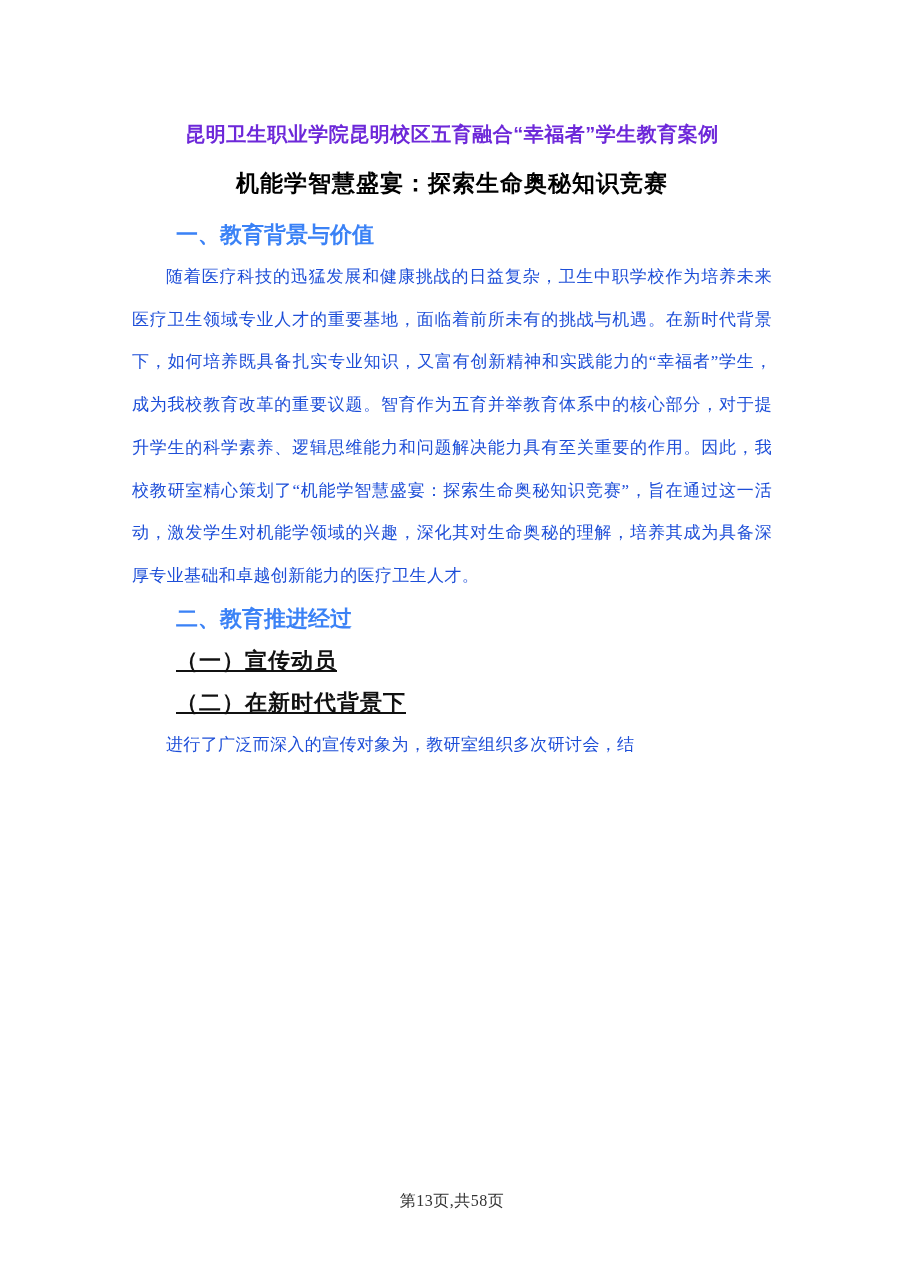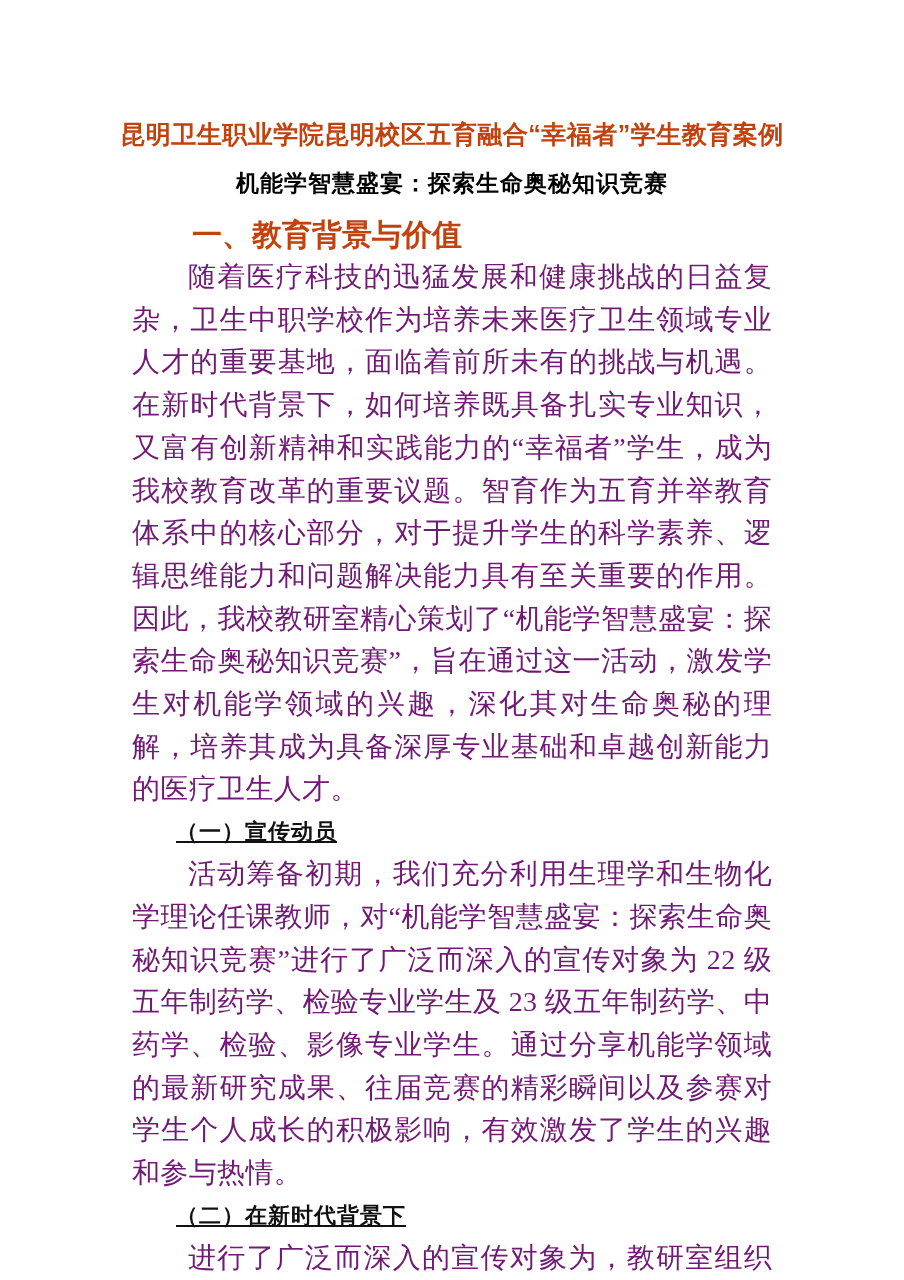--- a/index.html
+++ b/index.html
@@ -4,23 +4,23 @@
 <style>
   html,body{margin:0;padding:0;background:#ffffff;}
   body{width:904px;height:1280px;font-family:"Liberation Serif","DejaVu Serif",serif;color:#1c1c1c;}
   .page{position:relative;width:904px;height:1280px;background:#ffffff;overflow:hidden;box-sizing:border-box;padding-top:114px;}
 
   .doc-title{
     margin:0;
     text-align:center;
     font-family:"Liberation Sans","DejaVu Sans",sans-serif;
     font-weight:bold;
-    font-size:25px;
+    font-size:20px;
     line-height:40px;
-    color:#c2410c;
+    color:#6d28d9;
     letter-spacing:0.5px;
   }
 
   .check-line{
     margin-top:6px;
     text-align:center;
     font-family:"Liberation Sans","DejaVu Sans",sans-serif;
     font-weight:bold;
     font-size:23px;
     line-height:34px;
@@ -55,48 +55,48 @@
 
   .content{
     width:640px;
     margin:6px auto 0 auto;
   }
 
   .sec-heading{
     margin:0;
     font-family:"Liberation Sans","DejaVu Sans",sans-serif;
     font-weight:bold;
-    font-size:30px;
+    font-size:22px;
     line-height:42px;
-    color:#c2410c;
+    color:#3b82f6;
     text-indent:2em;
   }
 
   .sub-heading{
     margin:0;
     font-family:"Liberation Serif","DejaVu Serif",serif;
     font-weight:bold;
     font-size:22px;
     line-height:42px;
     color:#111111;
     text-indent:2em;
     letter-spacing:1px;
     text-decoration:underline;
   }
 
   .para{
     margin:0;
-    font-size:28px;
+    font-size:17px;
     line-height:42.7px;
     letter-spacing:0.35px;
     text-align:justify;
     text-align-last:left;
     text-indent:2em;
     word-break:break-all;
-    color:#701a75;
+    color:#1d4ed8;
   }
 
   .page-footer{
     position:absolute;
     left:0;right:0;
     top:1190px;
     text-align:center;
     font-size:16px;
     line-height:22px;
     color:#333333;
@@ -110,22 +110,23 @@
 
   <h1 class="doc-title">昆明卫生职业学院昆明校区五育融合“幸福者”学生教育案例</h1>
 
 
   <h2 class="case-title">机能学智慧盛宴：探索生命奥秘知识竞赛</h2>
 
   <div class="content">
     <h3 class="sec-heading">一、教育背景与价值</h3>
     <p class="para">随着医疗科技的迅猛发展和健康挑战的日益复杂，卫生中职学校作为培养未来医疗卫生领域专业人才的重要基地，面临着前所未有的挑战与机遇。在新时代背景下，如何培养既具备扎实专业知识，又富有创新精神和实践能力的“幸福者”学生，成为我校教育改革的重要议题。智育作为五育并举教育体系中的核心部分，对于提升学生的科学素养、逻辑思维能力和问题解决能力具有至关重要的作用。因此，我校教研室精心策划了“机能学智慧盛宴：探索生命奥秘知识竞赛”，旨在通过这一活动，激发学生对机能学领域的兴趣，深化其对生命奥秘的理解，培养其成为具备深厚专业基础和卓越创新能力的医疗卫生人才。</p>
 
+    <h3 class="sec-heading">二、教育推进经过</h3>
 
     <h4 class="sub-heading">（一）宣传动员</h4>
-    <p class="para">活动筹备初期，我们充分利用生理学和生物化学理论任课教师，对“机能学智慧盛宴：探索生命奥秘知识竞赛”进行了广泛而深入的宣传对象为 22 级五年制药学、检验专业学生及 23 级五年制药学、中药学、检验、影像专业学生。通过分享机能学领域的最新研究成果、往届竞赛的精彩瞬间以及参赛对学生个人成长的积极影响，有效激发了学生的兴趣和参与热情。</p>
 
     <h4 class="sub-heading">（二）在新时代背景下</h4>
     <p class="para">进行了广泛而深入的宣传对象为，教研室组织多次研讨会，结</p>
   </div>
 
+  <div class="page-footer">第13页,共58页</div>
 
 </div>
 
 </body></html>

